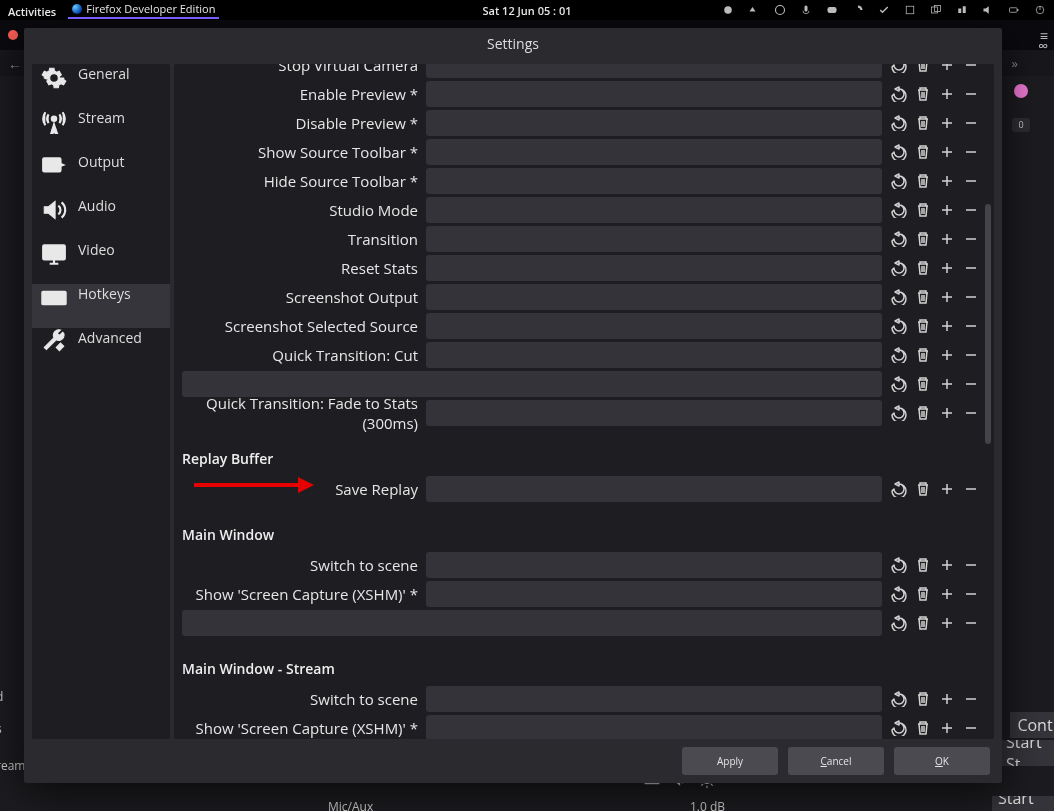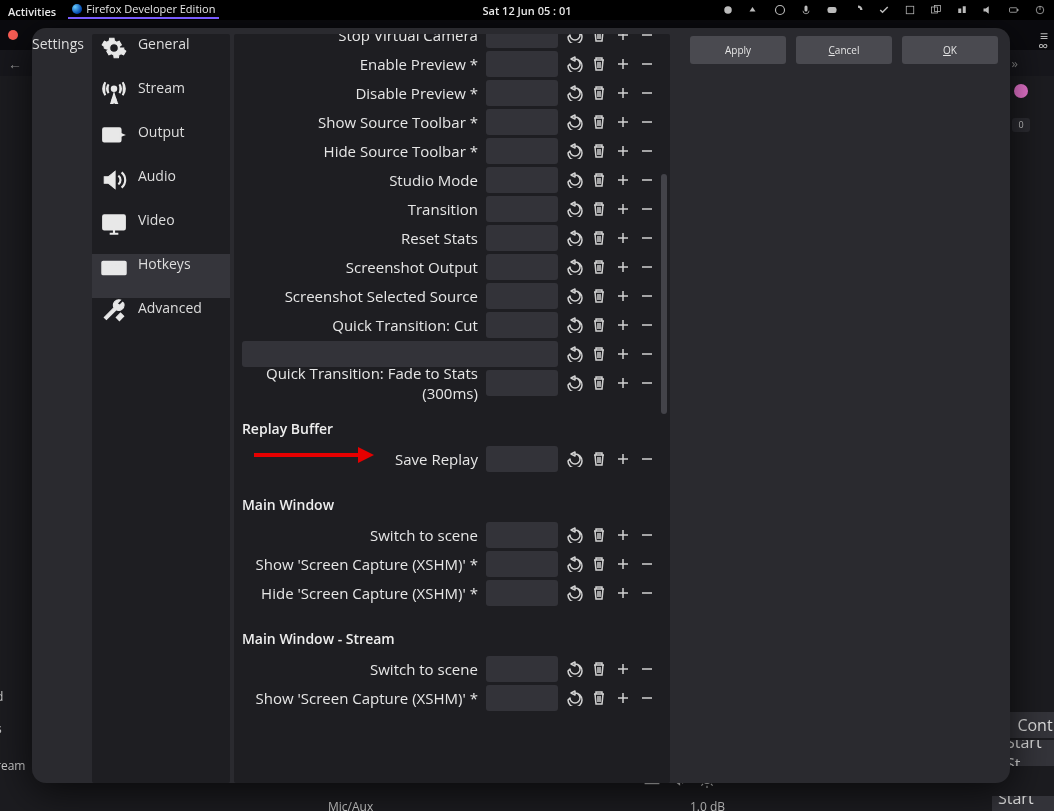--- a/index.html
+++ b/index.html
@@ -21,21 +21,21 @@
   .ffx-tabs .dot1 { position: absolute; left: 8px; top: 10px; width: 10px; height: 10px; border-radius:50%; background:#ff5f56;}
   .ffx-tabs .dot2 { position: absolute; left: 42px; top: 10px; width: 10px; height: 10px; border-radius:50%; background:#555;}
   .ffx-tabs .rightmenu { position:absolute; right:6px; top:6px; color:#bbb; font-size:14px;}
   .ffx-url { position: absolute; top: 50px; left: 0; right: 0; height: 26px; background: #17171c; z-index:5; display:flex; align-items:center; gap:8px; padding:0 8px;}
   .ffx-url .back { color:#999; font-size:14px;}
   .ffx-extra { position:absolute; right:36px; top:54px; color:#888; z-index:6;}
   .ffx-avatar { position:absolute; right:26px; top:84px; width:14px; height:14px; border-radius:50%; background:#ec77d2; z-index:6;}
   .ffx-badge { position:absolute; right:24px; top:118px; width:18px; height:14px; border-radius:3px; background:#2c2c32; color:#ccc; font-size:9px; text-align:center; line-height:14px; z-index:6;}
 
   
-  .settings-win { position:absolute; left:32px; top:28px; width:978px; height:755px; background:#2a2a2f; border-radius:14px; box-shadow:0 8px 40px rgba(0,0,0,.7); z-index:40; display:flex; flex-direction:row; overflow:hidden;}
+  .settings-win { position:absolute; left:24px; top:28px; width:978px; height:755px; background:#2a2a2f; border-radius:2px; box-shadow:0 8px 40px rgba(0,0,0,.7); z-index:40; display:flex; flex-direction:column; overflow:hidden;}
   .titlebar { height:30px; display:flex; align-items:center; justify-content:center; font-size:14px; color:#ddd; position:relative;}
   .content { flex:1; display:flex; gap:4px; padding:6px 8px 0 8px; min-height:0;}
   .sidebar { width:138px; background:#1e1e22; border-radius:2px; overflow:hidden;}
   .sb-item { height:44px; display:flex; align-items:flex-start; gap:10px; padding:0 8px; cursor:pointer; color:#ddd; font-size:14px;}
   .sb-item.selected { background:#35353b;}
   .sb-item .ic { width:28px; height:28px; display:flex; align-items:center; justify-content:center;}
   .sb-item svg { width:26px; height:26px; fill:#e8e8e8; stroke:#e8e8e8;}
   .main { flex:1; background:#1e1e22; border-radius:2px; position:relative; overflow:hidden;}
   .scroll { position:absolute; left:8px; right:14px; top:-14px; bottom:0; }
   .scrollbar { position:absolute; right:3px; top:140px; width:6px; height:240px; background:#434349; border-radius:3px;}
@@ -665,21 +665,20 @@
                 </svg>
               </span>
     <span class="ibtn">
                 <svg viewBox="0 0 16 16">
                   <path d="M3 8h10"></path>
                 </svg>
               </span>
   </div>
           </div>
           <div class="row">
-    <div class="lbl">Hide 'Screen Capture (XSHM)' *</div>
     <div class="inp"></div>
 
   <div class="btns">
     <span class="ibtn">
                 <svg viewBox="0 0 16 16">
                   <path d="M3 8a5 5 0 105-5v2L4 3l4-2v2a7 7 0 11-7 7z" stroke-linejoin="round"></path>
                 </svg>
               </span>
     <span class="ibtn">
                 <svg viewBox="0 0 16 16">

